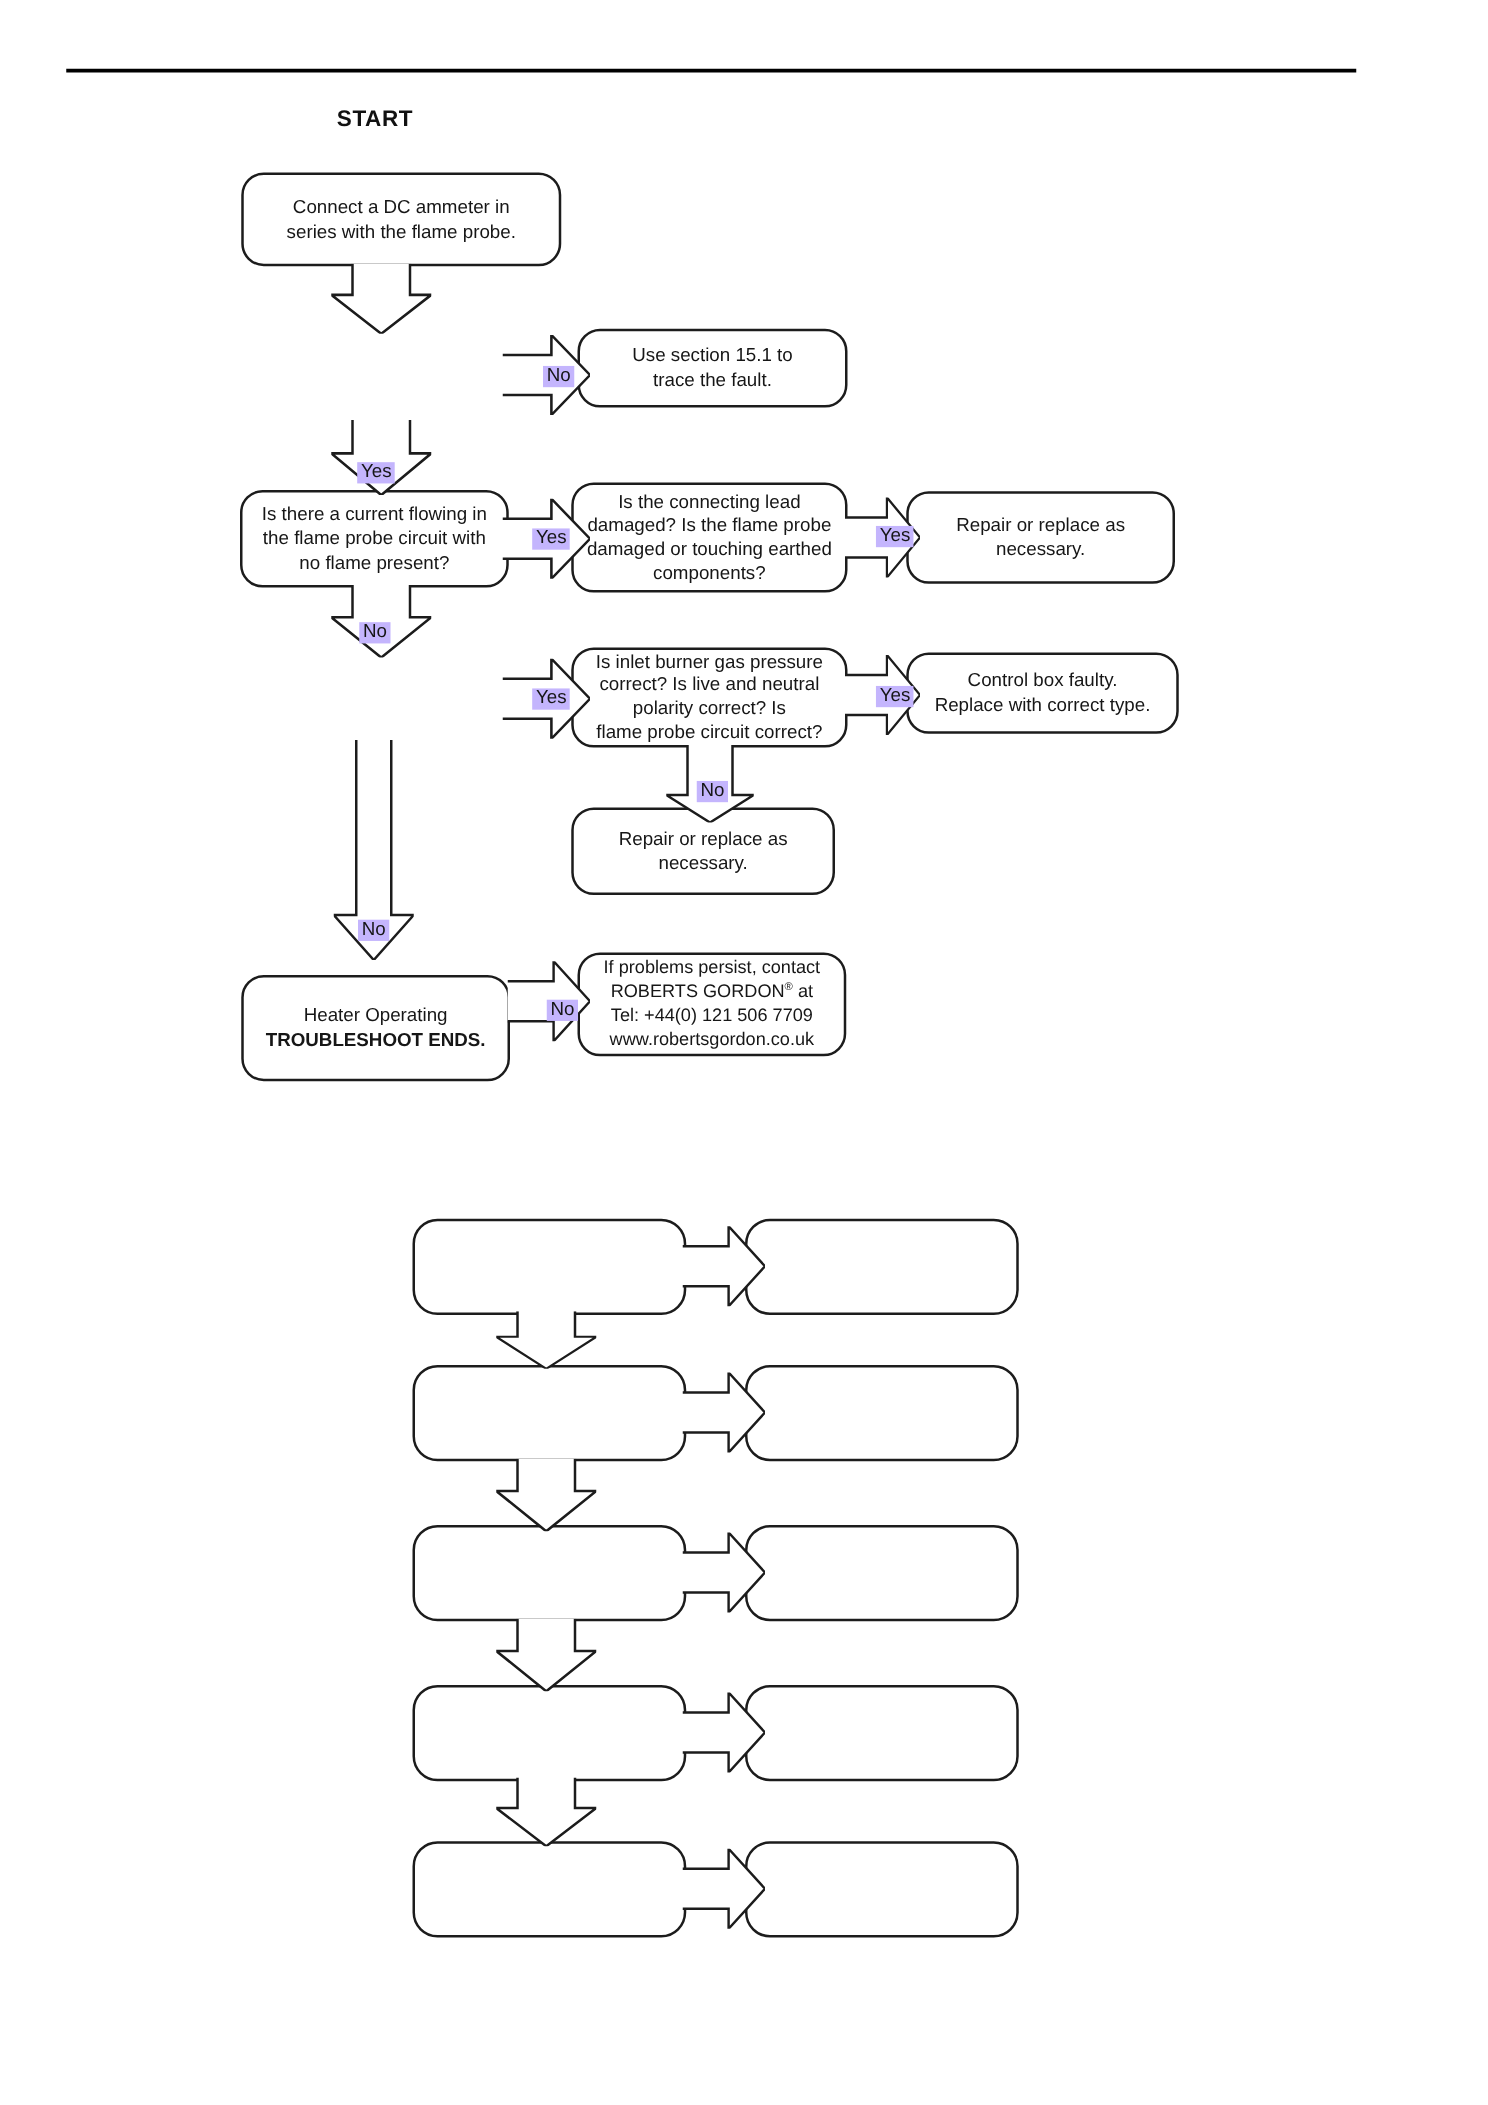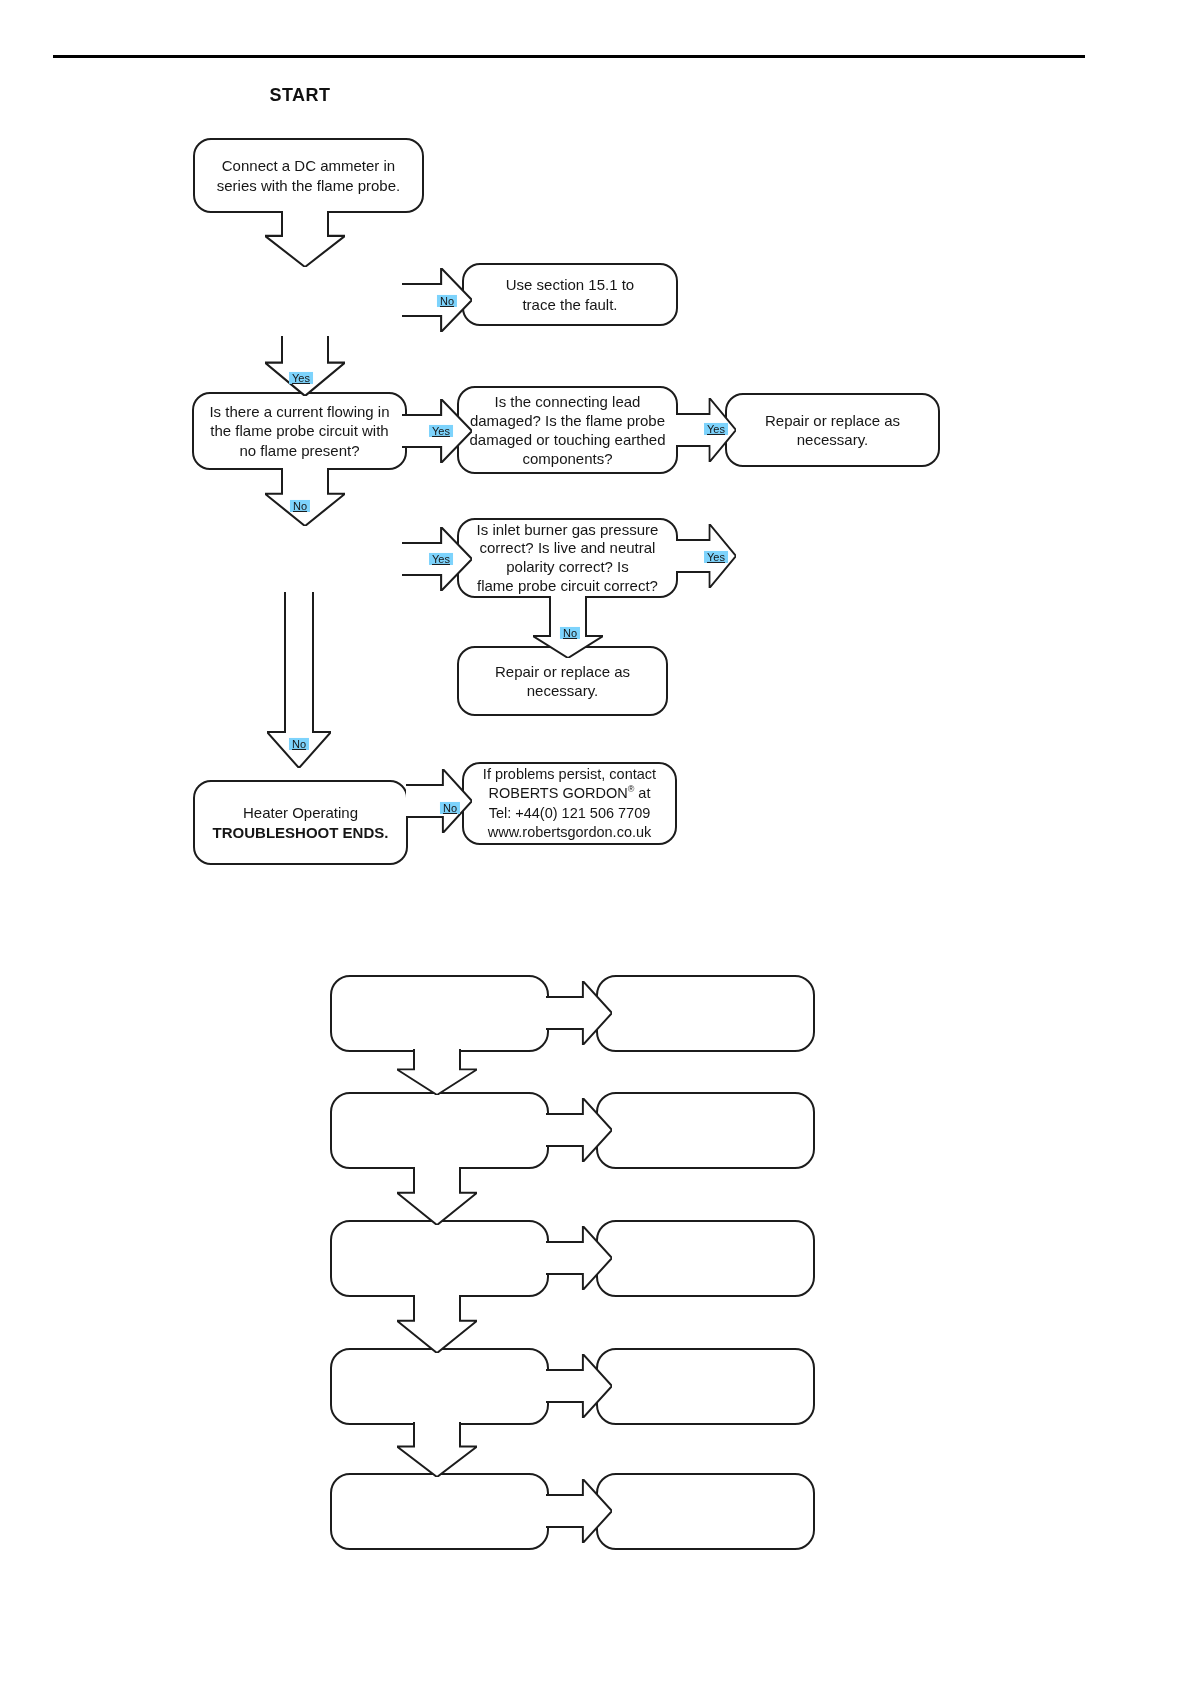--- a/index.html
+++ b/index.html
@@ -18,34 +18,34 @@
     font-size:15px;line-height:1.27;color:#161616;white-space:pre-line;
     padding:2px 4px;box-sizing:border-box;z-index:1;
   }
   .tbox{border-radius:20px;}
   .box-k{font-size:14.5px;line-height:1.32;white-space:normal;}
   .box-k sup{font-size:9px;}
   .box-g{line-height:1.25;padding:14px 2px;}
   .arrow{position:absolute;z-index:2;}
   .arrow svg{display:block;width:100%;height:100%;}
   .lbl{
-    position:absolute;transform:translate(-50%,-50%);background:#7dd3fc;
-    padding:0 3px;font-size:11px;color:#161616;z-index:3;line-height:1.1;text-decoration:underline;
+    position:absolute;transform:translate(-50%,-50%);background:#c4b5fd;
+    padding:0 3px;font-size:15px;color:#161616;z-index:3;line-height:1.1;
   }
 </style>
 </head>
 <body>
 
 <div class="page">
 
   <div class="rule" style="left:53px;top:55px;width:1032px;height:3px;"></div>
 
   <div class="start" style="left:300px;top:85px;text-align:center;">START</div>
 
-  <div class="box" style="left:193px;top:138px;width:231px;height:75px;">Connect a DC ammeter in
+  <div class="box" style="left:193px;top:138px;width:256px;height:75px;">Connect a DC ammeter in
 series with the flame probe.</div>
 
 
   <div class="box" style="left:462px;top:263px;width:216px;height:63px;">Use section 15.1 to
 trace the fault.</div>
 
   <div class="box" style="left:192px;top:392px;width:215px;height:78px;">Is there a current flowing in
 the flame probe circuit with
 no flame present?</div>
 
@@ -56,20 +56,22 @@
 
   <div class="box" style="left:725px;top:393px;width:215px;height:74px;">Repair or replace as
 necessary.</div>
 
 
   <div class="box box-g" style="left:457px;top:518px;width:221px;height:80px;">Is inlet burner gas pressure
 correct? Is live and neutral
 polarity correct? Is
 flame probe circuit correct?</div>
 
+  <div class="box" style="left:725px;top:522px;width:218px;height:65px;">Control box faulty.
+Replace with correct type.</div>
 
   <div class="box" style="left:457px;top:646px;width:211px;height:70px;">Repair or replace as
 necessary.</div>
 
   <div class="box" style="left:193px;top:758px;width:215px;height:85px;margin-top:22px;">
     <div><span>Heater Operating</span><br><b>TROUBLESHOOT ENDS.</b></div>
   </div>
 
   <div class="box box-k" style="left:462px;top:762px;width:215px;height:83px;">
     <div><span>If problems persist, contact</span><br><span>ROBERTS GORDON</span><sup>®</sup><span> at</span><br><span>Tel: +44(0) 121 506 7709</span><br><span>www.robertsgordon.co.uk</span></div>

